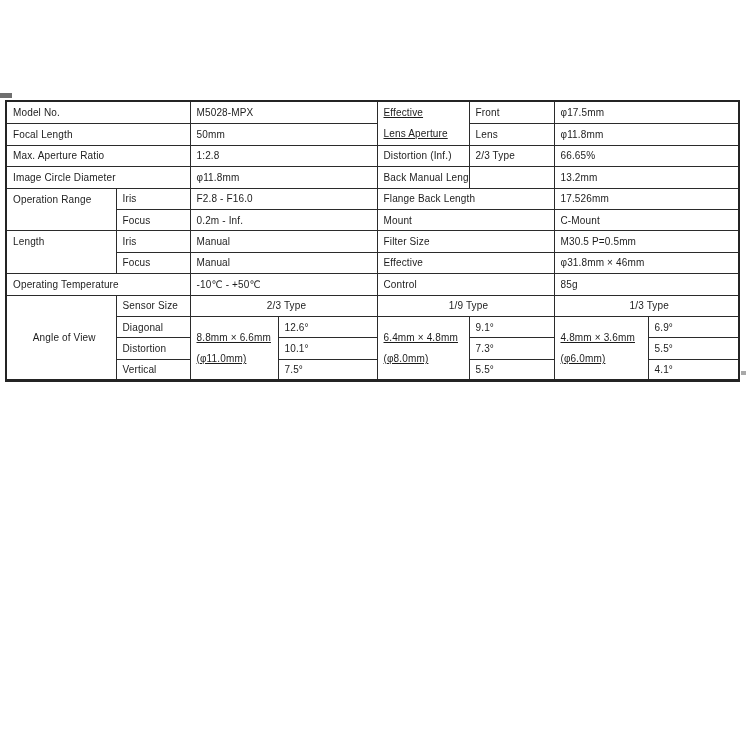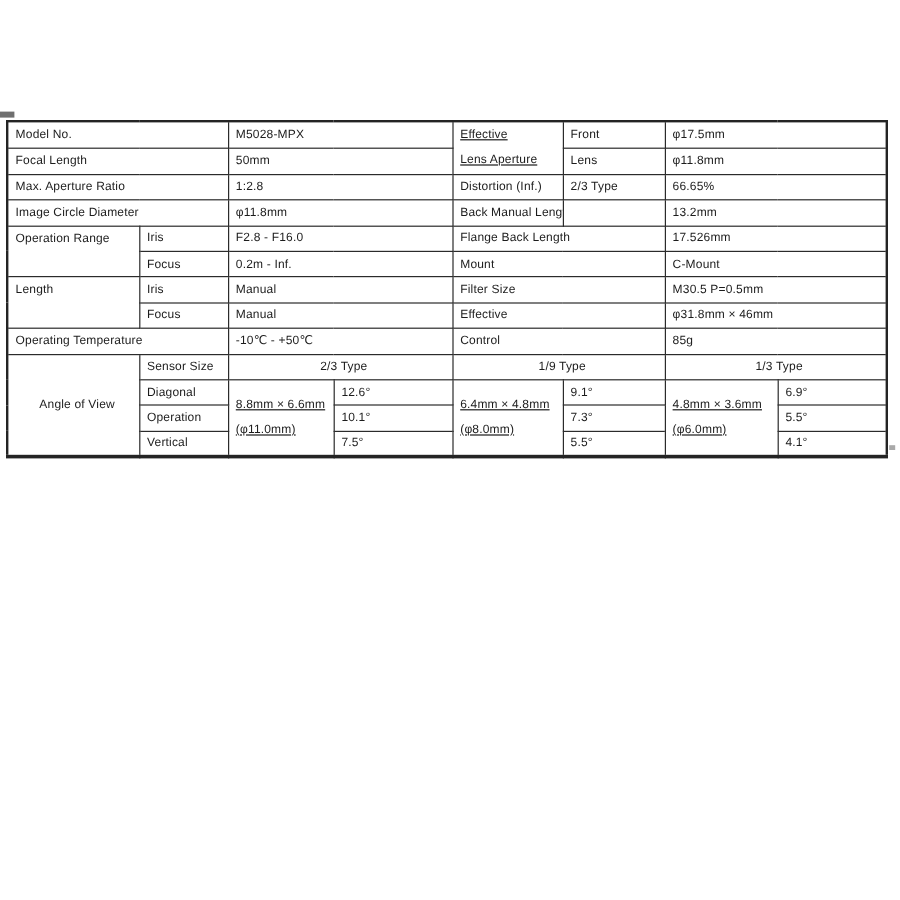--- a/index.html
+++ b/index.html
@@ -159,21 +159,21 @@
       </td>
       <td>9.1°</td>
       <td rowspan="3" class="vtop">
         <div class="cell-line">4.8mm × 3.6mm</div>
         <div class="cell-line">(φ6.0mm)</div>
       </td>
       <td>6.9°</td>
     </tr>
 
     <tr>
-      <td>Operation</td>
+      <td>Distortion</td>
       <td>10.1°</td>
       <td>7.3°</td>
       <td>5.5°</td>
     </tr>
 
     <tr>
       <td>Vertical</td>
       <td>7.5°</td>
       <td>5.5°</td>
       <td>4.1°</td>

